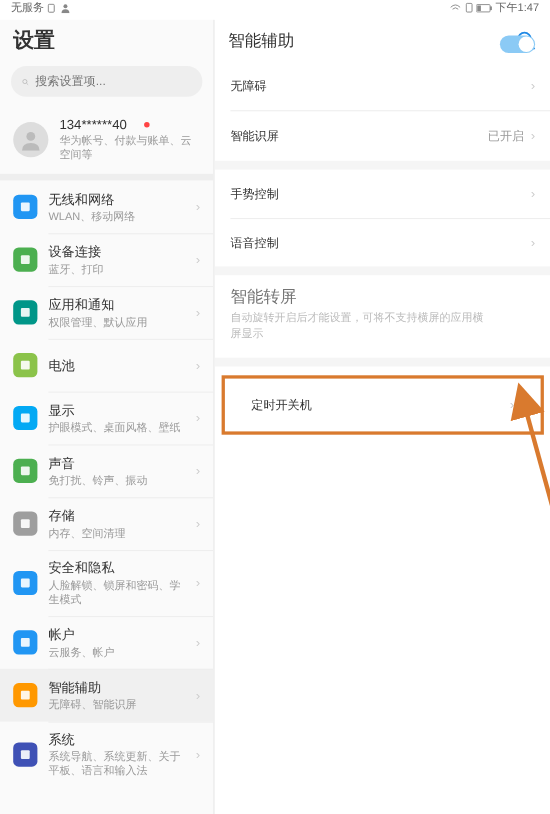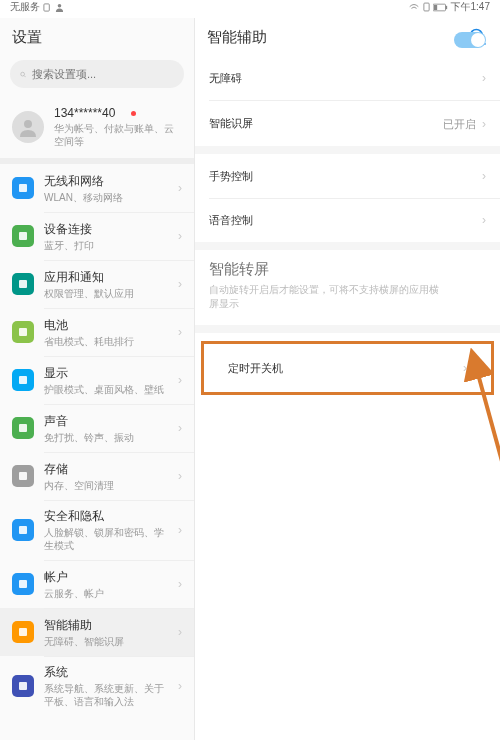--- a/index.html
+++ b/index.html
@@ -3,21 +3,21 @@
 <meta charset="utf-8">
 <style>
 *{margin:0;padding:0;box-sizing:border-box;font-family:-apple-system,"PingFang SC","Microsoft YaHei",sans-serif}
 body{width:500px;height:740px;background:#fff;position:relative;overflow:hidden}
 .status-bar{height:18px;display:flex;justify-content:space-between;align-items:flex-start;padding:0 10px;font-size:10px;color:#666}
 .status-left{display:flex;align-items:center;gap:3px}
 .status-right{display:flex;align-items:center;gap:3px}
 .panes{display:flex;height:722px}
 .left-pane{width:195px;background:#fafafa;border-right:1px solid #e8e8e8;overflow-y:auto}
 .right-pane{width:305px;background:#fff;overflow-y:auto;position:relative}
-.header{height:38px;display:flex;align-items:center;padding:0 12px;font-size:15px;font-weight:400;color:#333}
+.header{height:38px;display:flex;align-items:center;padding:0 12px;font-size:19px;font-weight:700;color:#333}
 .right-header{display:flex;justify-content:space-between;align-items:center;height:38px;padding:0 12px}
 .right-title{font-size:15px;font-weight:500;color:#333}
 .search-icon{width:20px;height:20px}
 .search-box{margin:4px 10px 8px;height:28px;background:#eee;border-radius:14px;display:flex;align-items:center;padding:0 10px;gap:6px}
 .search-box input{border:none;background:transparent;font-size:11px;color:#999;outline:none;flex:1}
 .account-row{display:flex;align-items:center;padding:10px 12px;gap:10px;border-bottom:6px solid #eee}
 .avatar{width:32px;height:32px;border-radius:50%;background:#ddd;display:flex;align-items:center;justify-content:center}
 .acct-info{flex:1}
 .acct-title{font-size:12px;color:#333;display:flex;align-items:center;gap:16px}
 .red-dot{width:5px;height:5px;background:#f44;border-radius:50%}
@@ -137,21 +137,20 @@
           <span class="chev">›</span>
         </div>
         <div class="setting-item">
           <div class="item-icon" style="background:#8bc34a">
             <svg width="12" height="12" viewBox="0 0 12 12">
               <rect x="2" y="2" width="8" height="8" rx="1" fill="#fff" opacity="0.9"></rect>
             </svg>
           </div>
           <div class="item-text">
             <div class="item-title">电池</div>
-            <div class="item-sub">省电模式、耗电排行</div>
           </div>
           <span class="chev">›</span>
         </div>
         <div class="setting-item">
           <div class="item-icon" style="background:#03a9f4">
             <svg width="12" height="12" viewBox="0 0 12 12">
               <rect x="2" y="2" width="8" height="8" rx="1" fill="#fff" opacity="0.9"></rect>
             </svg>
           </div>
           <div class="item-text">

